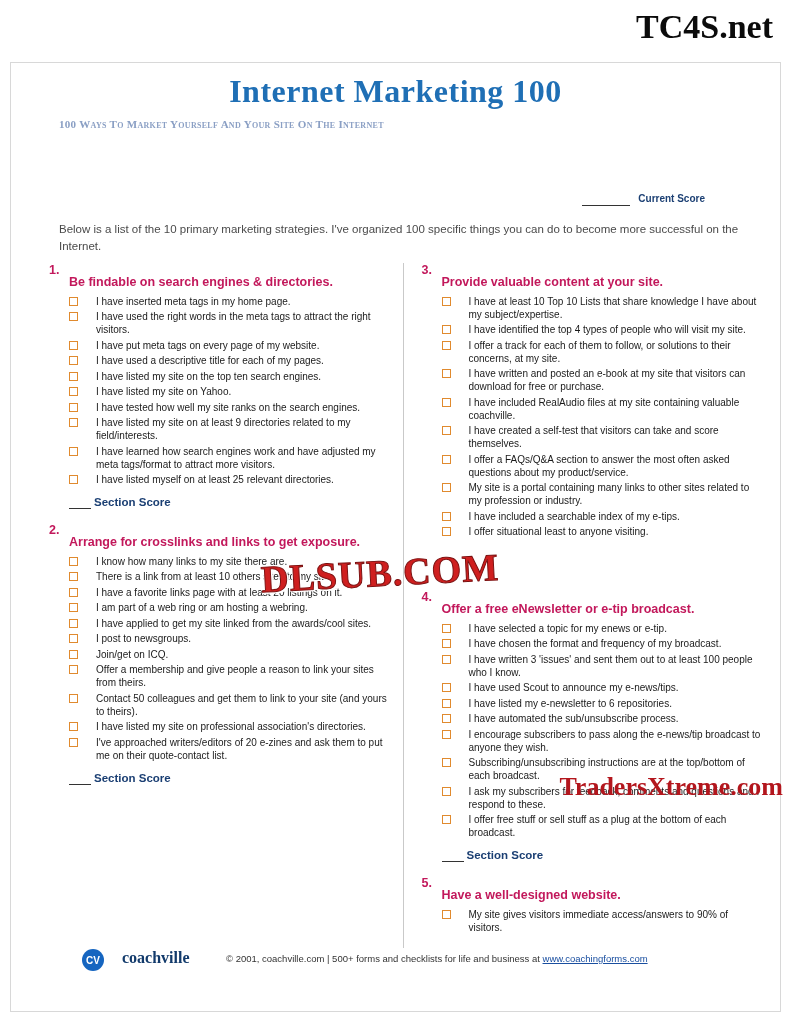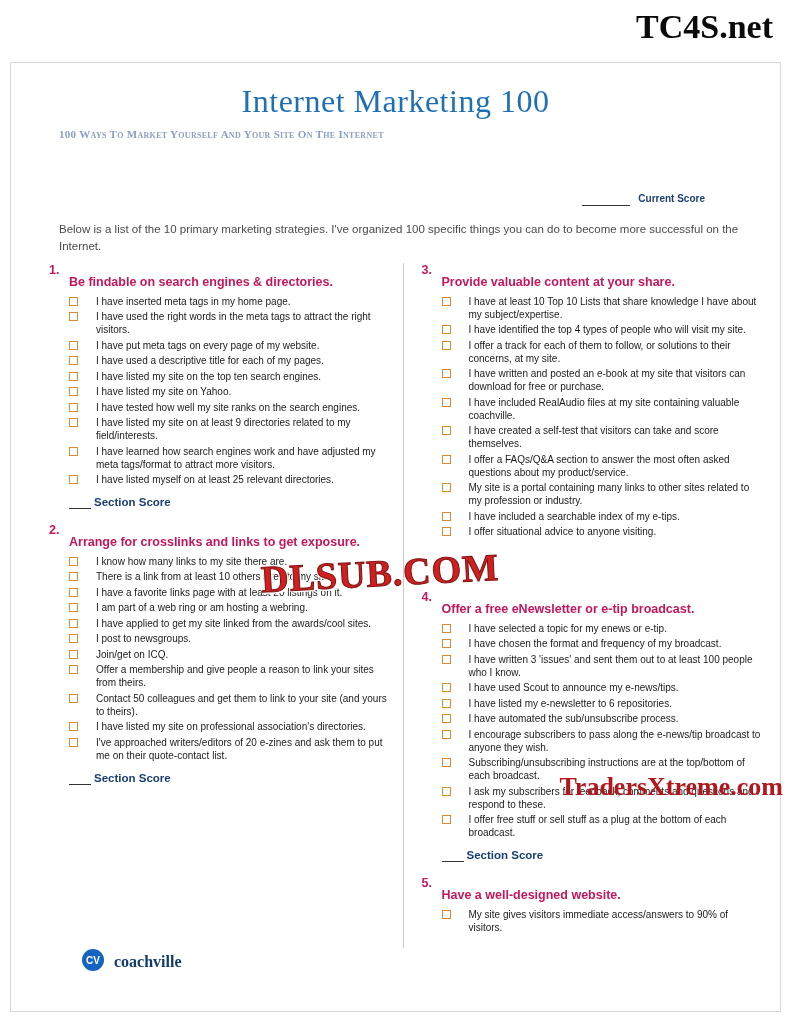--- a/index.html
+++ b/index.html
@@ -47,23 +47,23 @@
     width: 771px;
     height: 950px;
     border: 1px solid #d8d8d8;
     box-sizing: border-box;
     background: #fff;
   }
   .title {
     text-align: center;
     color: #1f6fb5;
     font-family: "Liberation Serif", serif;
-    font-weight: normal;
+    font-weight: bold;
     font-size: 32px;
-    margin-top: 20px;
+    margin-top: 10px;
     letter-spacing: 0.5px;
   }
   .subtitle {
     color: #8a9fc4;
     font-family: "Liberation Serif", serif;
     font-size: 11px;
     font-weight: bold;
     letter-spacing: 0.3px;
     margin: 8px 0 0 48px;
   }
@@ -184,22 +184,22 @@
     bottom: 22px;
     left: 0;
     width: 771px;
     height: 40px;
   }
   .cv-badge {
     position: absolute;
     left: 48px;
     top: 0;
     display: flex;
-    align-items: flex-end;
-    gap: 10px;
+    align-items: flex-start;
+    gap: 18px;
     padding-left: 23px;
   }
   .cv-circle {
     width: 22px; height: 22px;
     border-radius: 50%;
     background: #1565c0;
     color: #fff;
     font-size: 10px;
     font-weight: bold;
     display: flex;
@@ -304,33 +304,33 @@
           </div>
         </div>
 
       </div>
 
       <div class="col col-right">
 
         <div class="section">
           <div class="sec-head">
             <span class="sec-num">3.</span>
-            <span class="sec-title">Provide valuable content at your share.</span>
+            <span class="sec-title">Provide valuable content at your site.</span>
           </div>
           <ul class="items">
             <li><span class="cb"></span><span>I have at least 10 Top 10 Lists that share knowledge I have about my subject/expertise.</span></li>
             <li><span class="cb"></span><span>I have identified the top 4 types of people who will visit my site.</span></li>
             <li><span class="cb"></span><span>I offer a track for each of them to follow, or solutions to their concerns, at my site.</span></li>
             <li><span class="cb"></span><span>I have written and posted an e-book at my site that visitors can download for free or purchase.</span></li>
             <li><span class="cb"></span><span>I have included RealAudio files at my site containing valuable coachville.</span></li>
             <li><span class="cb"></span><span>I have created a self-test that visitors can take and score themselves.</span></li>
             <li><span class="cb"></span><span>I offer a FAQs/Q&amp;A section to answer the most often asked questions about my product/service.</span></li>
             <li><span class="cb"></span><span>My site is a portal containing many links to other sites related to my profession or industry.</span></li>
             <li><span class="cb"></span><span>I have included a searchable index of my e-tips.</span></li>
-            <li><span class="cb"></span><span>I offer situational advice to anyone visiting.</span></li>
+            <li><span class="cb"></span><span>I offer situational least to anyone visiting.</span></li>
           </ul>
         </div>
 
         <div class="section" style="margin-top:52px;">
           <div class="sec-head">
             <span class="sec-num">4.</span>
             <span class="sec-title">Offer a free eNewsletter or e-tip broadcast.</span>
           </div>
           <ul class="items">
             <li><span class="cb"></span><span>I have selected a topic for my enews or e-tip.</span></li>
@@ -362,19 +362,22 @@
       </div>
     </div>
 
     <div class="watermark">DLSUB.COM</div>
 
     <div class="footer">
       <div class="cv-badge">
         <span class="cv-circle">CV</span>
         <span class="cv-text">coachville</span>
       </div>
+      <div class="copyright">
+        <span>© 2001, coachville.com | 500+ forms and checklists for life and business at </span><a href="#">www.coachingforms.com</a>
+      </div>
     </div>
 
   </div>
 
   <div class="brand-bottom">TradersXtreme.com</div>
 
 </div>
 
 </body></html>

